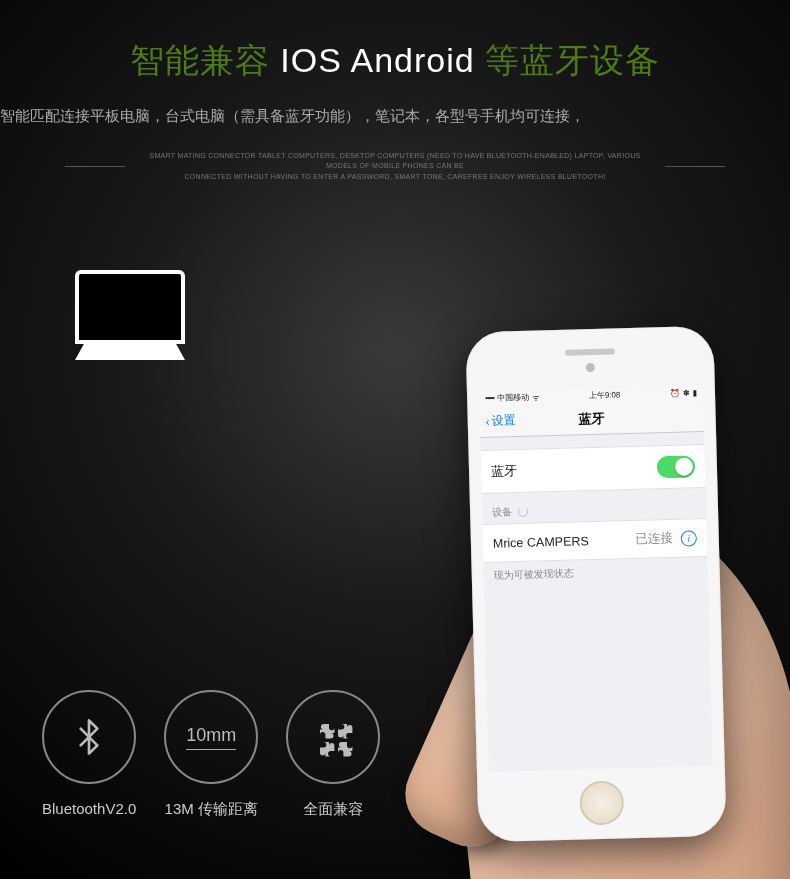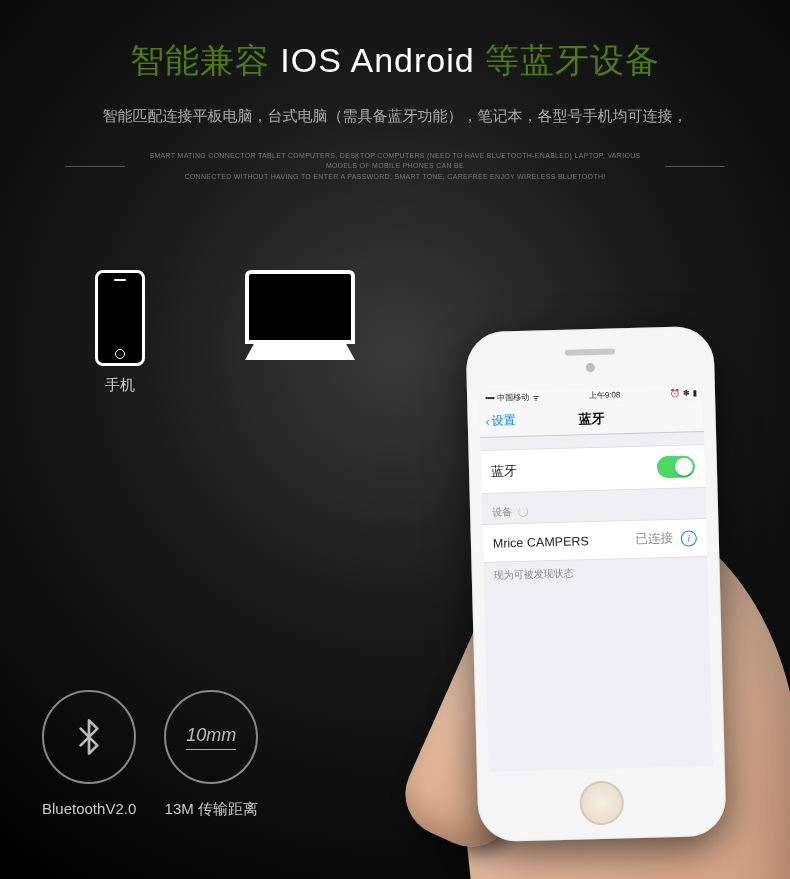--- a/index.html
+++ b/index.html
@@ -4,21 +4,21 @@
 <style>
   * { margin:0; padding:0; box-sizing:border-box; }
   body {
     width:790px; height:879px;
     background: radial-gradient(circle at 50% 40%, #3a3a3a 0%, #1a1a1a 40%, #000 100%);
     font-family: "Microsoft YaHei","PingFang SC",Arial,sans-serif;
     overflow:hidden; position:relative; color:#fff;
   }
   .title { text-align:center; margin-top:38px; font-size:34px; font-weight:400; letter-spacing:1px; }
   .title .o { color:#4d7c0f; }
-  .sub { text-align:center; margin-top:18px; font-size:15px; color:#aaa; line-height:1.9; }
+  .sub { text-align:left; margin-top:18px; font-size:15px; color:#aaa; line-height:1.9; }
   .eng-block { text-align:center; margin-top:20px; }
   .eng-line { display:flex; align-items:center; justify-content:center; gap:10px; }
   .eng-line .bar { height:1px; width:60px; background:#555; }
   .eng { font-size:7px; color:#777; line-height:1.5; text-transform:uppercase; letter-spacing:0.3px; max-width:520px; }
 
   
   .devices { position:absolute; left:60px; top:250px; width:340px; display:flex; flex-wrap:wrap; gap:30px 50px; }
   .dev { text-align:center; color:#ccc; font-size:15px; }
   .dev .lbl { margin-top:10px; }
   .tablet-ic { width:112px; height:138px; border:4px solid #fff; border-radius:10px; position:relative; background:#000; }
@@ -35,21 +35,21 @@
   .monitor-ic .foot { width:60px; height:5px; background:#fff; margin:0 auto; border-radius:2px;}
 
   .d1 { width:130px; }
   .d2 { width:120px; }
   .d3 { width:150px; }
   .d4 { width:140px; }
 
   
   .feats { position:absolute; left:42px; bottom:60px; display:flex; gap:28px; }
   .feat { text-align:center; color:#ccc; font-size:15px; }
-  .circ { width:94px; height:94px; border:2px solid #888; border-radius:50%; display:flex; align-items:center; justify-content:center; margin-bottom:16px; color:#bbb;font-style:italic; }
+  .circ { width:94px; height:94px; border:2px solid #888; border-radius:50%; display:flex; align-items:center; justify-content:center; margin-bottom:16px; color:#bbb; }
   .circ .bt { font-size:44px; }
   .circ .mm { font-size:18px; border-bottom:1px solid #aaa; padding-bottom:3px;}
 
   
   .hand { position:absolute; right:-20px; bottom:-30px; width:420px; height:640px; }
   .palm {
     position:absolute; width:340px; height:520px; right:10px; bottom:-120px;
     background: linear-gradient(145deg,#f3d6c0,#e9c0a5 40%,#d9a88b 70%,#c79373);
     border-radius:180px 180px 60px 60px / 260px 260px 60px 60px;
     transform:rotate(-6deg);
@@ -114,24 +114,20 @@
     <span class="bar"></span>
     <div class="eng">
       <div>SMART MATING CONNECTOR TABLET COMPUTERS, DESKTOP COMPUTERS (NEED TO HAVE BLUETOOTH-ENABLED) LAPTOP, VARIOUS MODELS OF MOBILE PHONES CAN BE</div>
       <div>CONNECTED WITHOUT HAVING TO ENTER A PASSWORD, SMART TONE, CAREFREE ENJOY WIRELESS BLUETOOTH!</div>
     </div>
     <span class="bar"></span>
   </div>
 </div>
 
 <div class="devices">
-  <div class="dev d2">
-    <div class="phone-ic"></div>
-    <div class="lbl">手机</div>
-  </div>
   <div class="dev d3">
     <div class="laptop-ic">
       <div class="screen"></div>
         <div class="kb"></div>
     </div>
   </div>
 </div>
 
 <div class="feats">
   <div class="feat">
@@ -140,20 +136,33 @@
           <path d="M7 7l10 10-5 5V2l5 5L7 17"></path>
         </svg>
     </div>
     <div>BluetoothV2.0</div>
   </div>
   <div class="feat">
     <div class="circ">
         <span class="mm">10mm</span>
       </div>
     <div>13M 传输距离</div>
+  </div>
+  <div class="feat">
+    <div class="circ puzzle-ic">
+      <svg viewBox="0 0 48 48" fill="#bbb">
+          <g>
+        <path d="M10 10h10v4a3 3 0 1 0 6 0v-4h0v10h-4a3 3 0 1 1 0 6h4v0h-10v-4a3 3 0 1 0-6 0v4h0v-10h4a3 3 0 1 1 0-6h-4z" transform="translate(2 2) scale(.9)"></path>
+        <path d="M10 10h10v4a3 3 0 1 0 6 0v-4h0v10h-4a3 3 0 1 1 0 6h4v0h-10v-4a3 3 0 1 0-6 0v4h0v-10h4a3 3 0 1 1 0-6h-4z" transform="translate(20 2) scale(.9) rotate(90 18 18)"></path>
+        <path d="M10 10h10v4a3 3 0 1 0 6 0v-4h0v10h-4a3 3 0 1 1 0 6h4v0h-10v-4a3 3 0 1 0-6 0v4h0v-10h4a3 3 0 1 1 0-6h-4z" transform="translate(2 20) scale(.9) rotate(-90 18 18)"></path>
+        <path d="M10 10h10v4a3 3 0 1 0 6 0v-4h0v10h-4a3 3 0 1 1 0 6h4v0h-10v-4a3 3 0 1 0-6 0v4h0v-10h4a3 3 0 1 1 0-6h-4z" transform="translate(20 20) scale(.9) rotate(180 18 18)"></path>
+      </g>
+        </svg>
+    </div>
+    <div>全面兼容</div>
   </div>
 </div>
 
 <div class="hand">
   <div class="palm"></div>
   <div class="iphone">
     <div class="cam"></div>
     <div class="scr">
       <div class="statusbar">
         <div class="sb-l">

